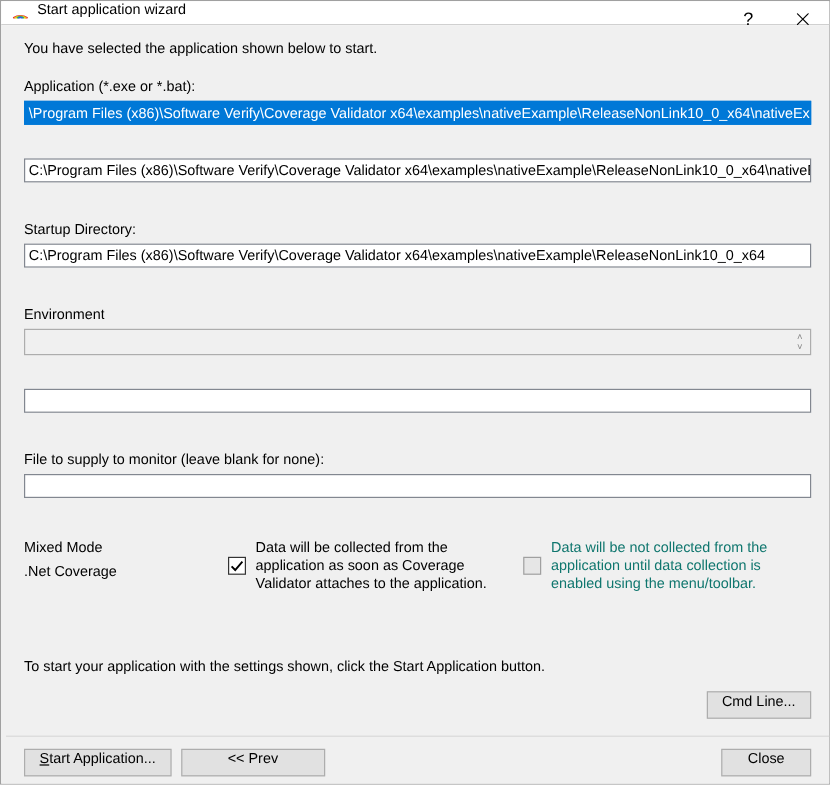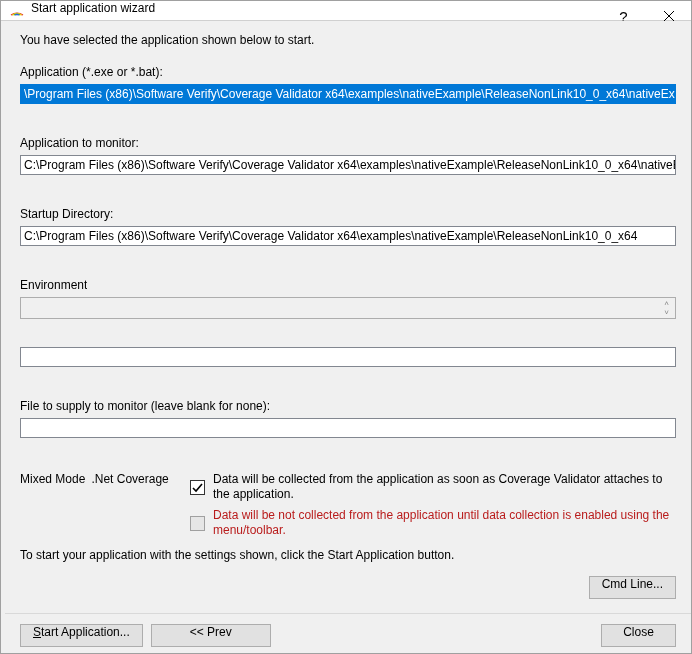--- a/index.html
+++ b/index.html
@@ -105,27 +105,27 @@
   }
   .group-block.tight { margin-bottom: 28px; }
   .mixed-row {
     display: flex;
     align-items: flex-start;
     margin-top: 6px;
   }
   .mixed-left {
     width: 170px;
     display: flex;
+    flex-direction: column;
+    gap: 6px;
+  }
+  .mixed-right {
+    flex: 1;
+    display: flex;
     flex-direction: row;
-    gap: 6px;
-  }
-  .mixed-right {
-    flex: 1;
-    display: flex;
-    flex-direction: column;
     gap: 6px;
   }
   .chk-row {
     display: flex;
     align-items: center;
     gap: 8px;
   }
   .chkbox {
     width: 15px; height: 15px;
     border: 1px solid #333;
@@ -134,21 +134,21 @@
     align-items: center; justify-content: center;
     flex-shrink: 0;
   }
   .chkbox.disabled {
     border-color: #a0a0a0;
     background: #e6e6e6;
   }
   .chk-label {
     line-height: 15px;
   }
-  .chk-label.disabled { color: #b91c1c; }
+  .chk-label.disabled { color: #0f766e; }
   .check-svg { width: 13px; height: 13px; }
   .spacer { flex: 1; }
   .instr {
     margin-bottom: 14px;
   }
   .btnbar {
     display: flex;
     align-items: center;
     gap: 8px;
   }
@@ -204,21 +204,20 @@
   <div class="body">
 
     <div class="intro">You have selected the application shown below to start.</div>
 
     <div class="group-block tight">
       <div class="field-label"><span class="text">Application (*.exe or *.bat):</span></div>
       <div class="txt selected"><span>\Program Files (x86)\Software Verify\Coverage Validator x64\examples\nativeExample\ReleaseNonLink10_0_x64\nativeExample_x64.exe</span></div>
     </div>
 
     <div class="group-block tight">
-      <div class="field-label"><span class="text">Application to monitor:</span></div>
       <div class="txt"><span>C:\Program Files (x86)\Software Verify\Coverage Validator x64\examples\nativeExample\ReleaseNonLink10_0_x64\nativeExample_x64.e</span></div>
     </div>
 
 
     <div class="group-block tight">
       <div class="field-label"><span class="text">Startup Directory:</span></div>
       <div class="txt"><span>C:\Program Files (x86)\Software Verify\Coverage Validator x64\examples\nativeExample\ReleaseNonLink10_0_x64</span></div>
     </div>
 
     <div class="group-block tight">

